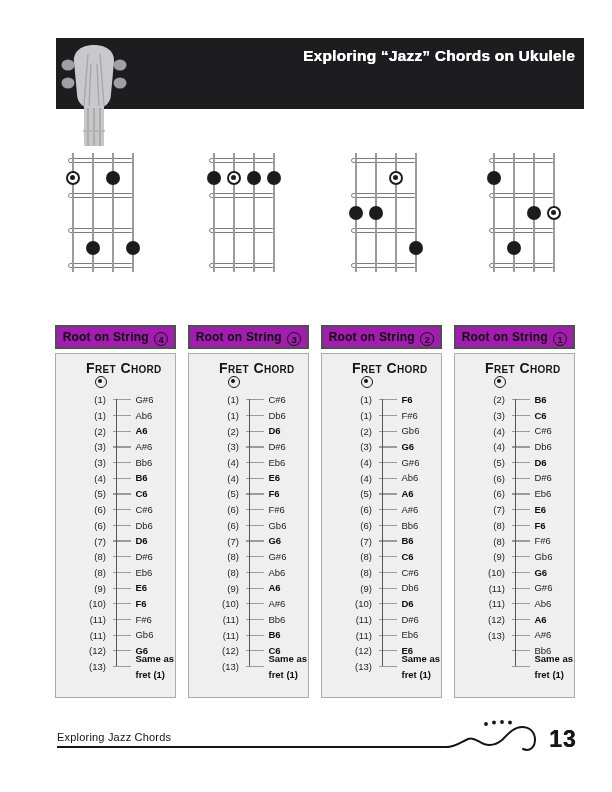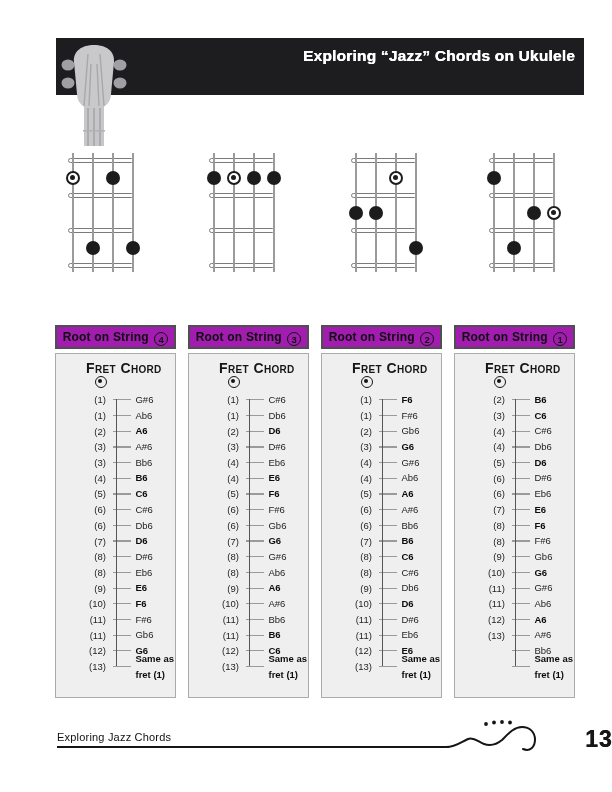--- a/index.html
+++ b/index.html
@@ -1,20 +1,20 @@
 <!DOCTYPE html>
 <html><head>
 <meta charset="utf-8">
 <style>
   html,body{margin:0;padding:0;background:#e8e8e8;}
   .page{position:relative;width:612px;height:792px;background:#ffffff;margin:0 auto;
         font-family:"Liberation Sans",sans-serif;overflow:hidden;}
 
   
-  .headerbar{position:absolute;left:56px;top:38px;width:528px;height:57px;background:#1d1d1f;}
+  .headerbar{position:absolute;left:56px;top:38px;width:528px;height:71px;background:#1d1d1f;}
   .headerbar .title{position:absolute;right:9px;top:9px;color:#ffffff;font-size:15.5px;
         font-weight:bold;letter-spacing:.2px;text-shadow:.4px 0 #fff;}
   .headstock{position:absolute;left:60px;top:42px;}
 
   
   .subtitle{position:absolute;left:56px;top:106px;width:528px;text-align:center;
         font-size:15px;font-weight:bold;color:#101010;letter-spacing:.2px;}
   .subtitle .hv{text-shadow:.6px 0 currentColor,-.6px 0 currentColor;}
 
   
@@ -54,21 +54,21 @@
   .chordname{width:42px;font-size:9.5px;color:#222;line-height:15.7px;}
   .chordname.b{font-weight:bold;color:#0c0c0c;}
   .vline{position:absolute;left:60px;top:7.3px;width:1.3px;background:#555;}
 
   
   .footer-title{position:absolute;left:57px;top:731px;font-size:11px;font-weight:normal;
         color:#111;letter-spacing:.2px;}
   .footer-rule{position:absolute;left:57px;top:746px;width:392px;height:1.7px;background:#151515;}
   .footer-svg{position:absolute;left:446px;top:716px;}
   .page-number{position:absolute;left:549px;top:726px;font-size:23px;font-weight:bold;
-        color:#161616;text-shadow:.5px 0 currentColor;letter-spacing:1px;margin-left:36px;}
+        color:#161616;text-shadow:.5px 0 currentColor;letter-spacing:1px;}
 </style>
 </head>
 <body>
 
 <div class="page">
 
   <div class="headerbar">
     <div class="title">Exploring “Jazz” Chords on Ukulele</div>
   </div>
 

